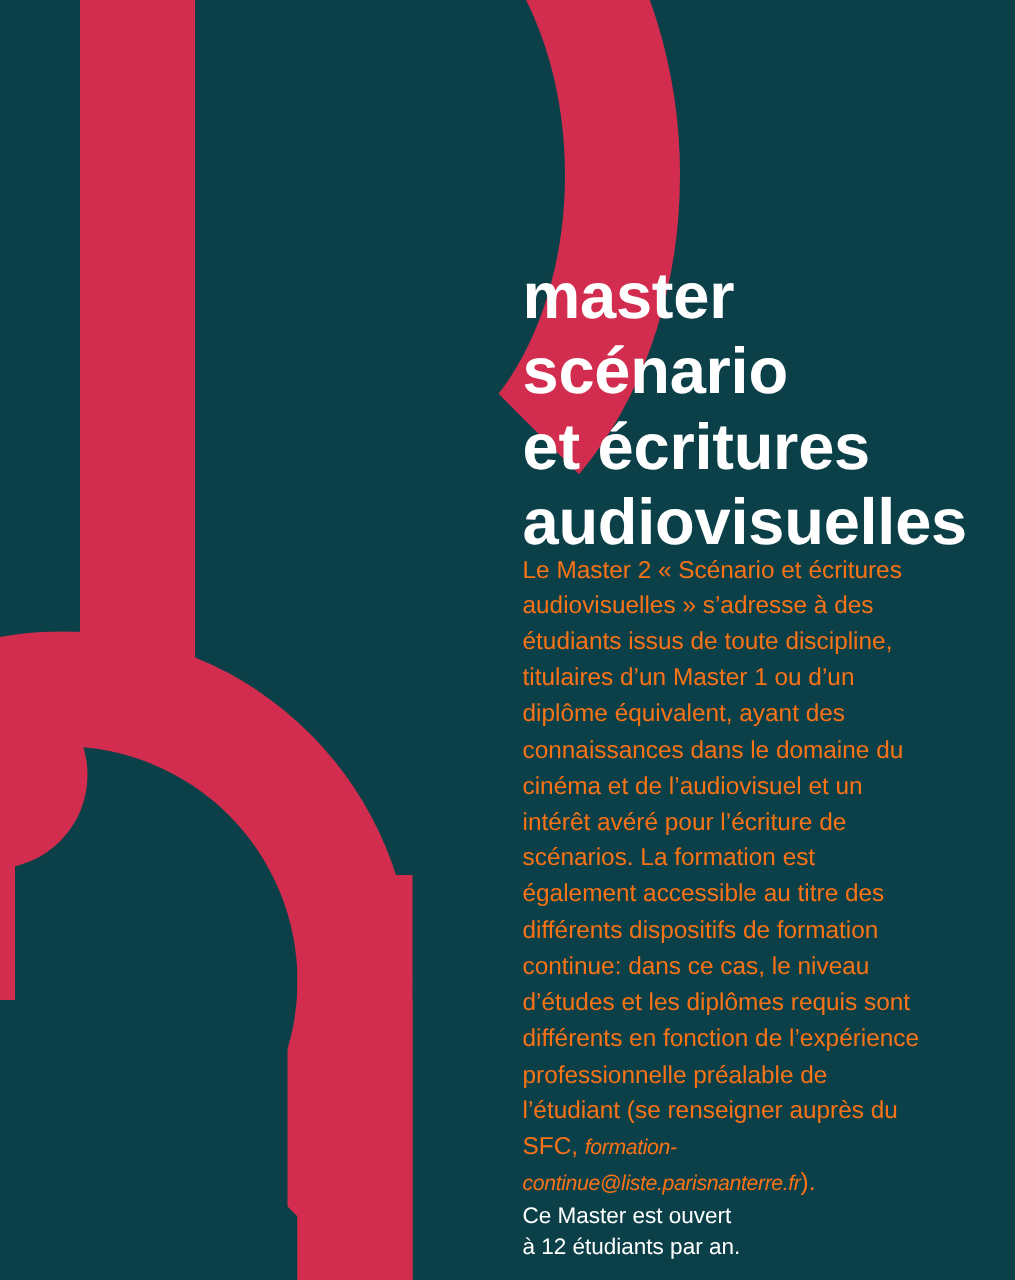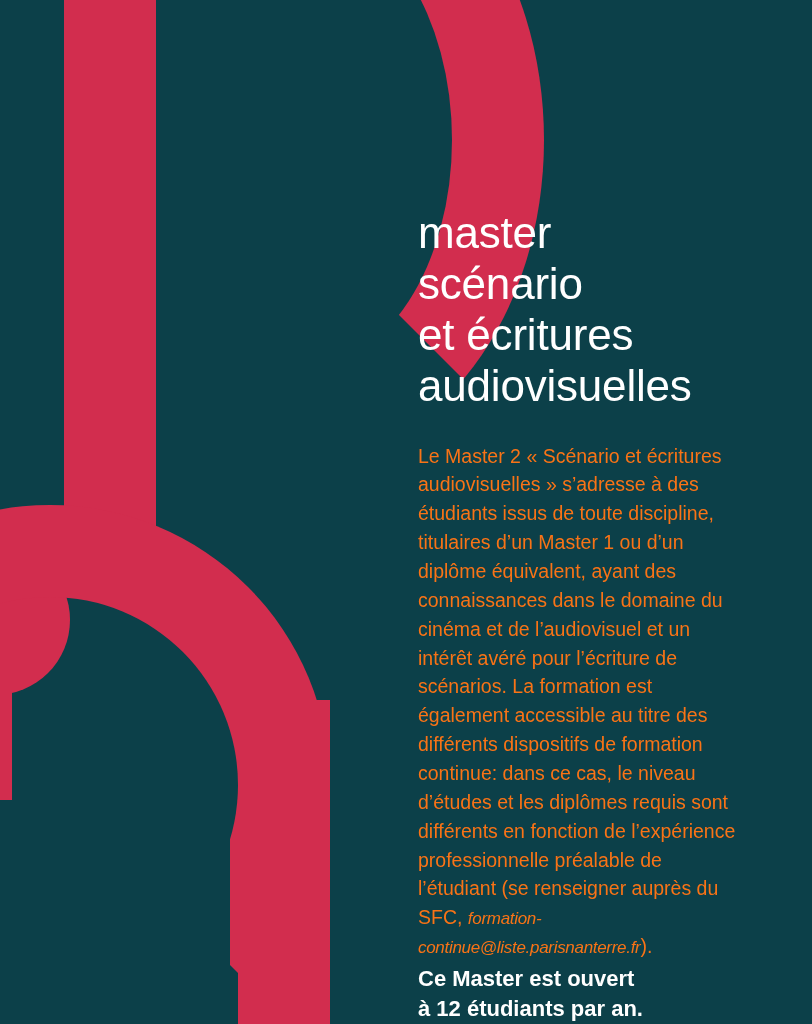--- a/index.html
+++ b/index.html
@@ -103,23 +103,23 @@
     top: 0;
     width: 360px;
     height: 100%;
   }
   .title {
     position: absolute;
     top: 182px;
     left: 0;
     width: 360px;
     color: #ffffff;
-    font-size: 44px;
+    font-size: 52px;
     line-height: 1.16;
-    font-weight: normal;
+    font-weight: bold;
     letter-spacing: -0.2px;
     margin-top: 25px;
   }
   .body-copy {
     position: absolute;
     top: 422px;
     left: 0;
     width: 320px;
     color: #f97316;
     font-size: 19.5px;
@@ -130,23 +130,23 @@
     font-style: italic;
     font-size: 17px;
     letter-spacing: -0.3px;
   }
   .footnote {
     position: absolute;
     top: 942px;
     left: 0;
     width: 330px;
     color: #ffffff;
-    font-size: 22px;
+    font-size: 18px;
     line-height: 1.38;
-    font-weight: bold;
+    font-weight: normal;
   }
 </style>
 </head>
 <body>
 
 <div class="poster">
 
   <div class="bar-top"></div>
   <div class="arc-top"></div>
   <div class="dot-left"></div>

